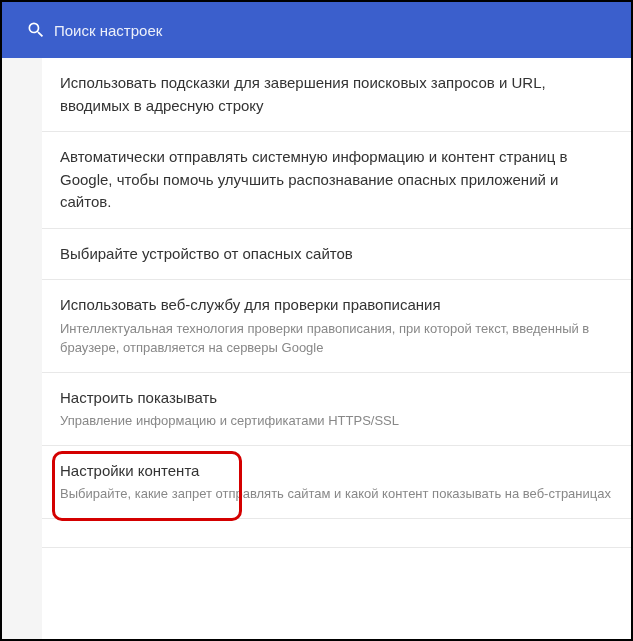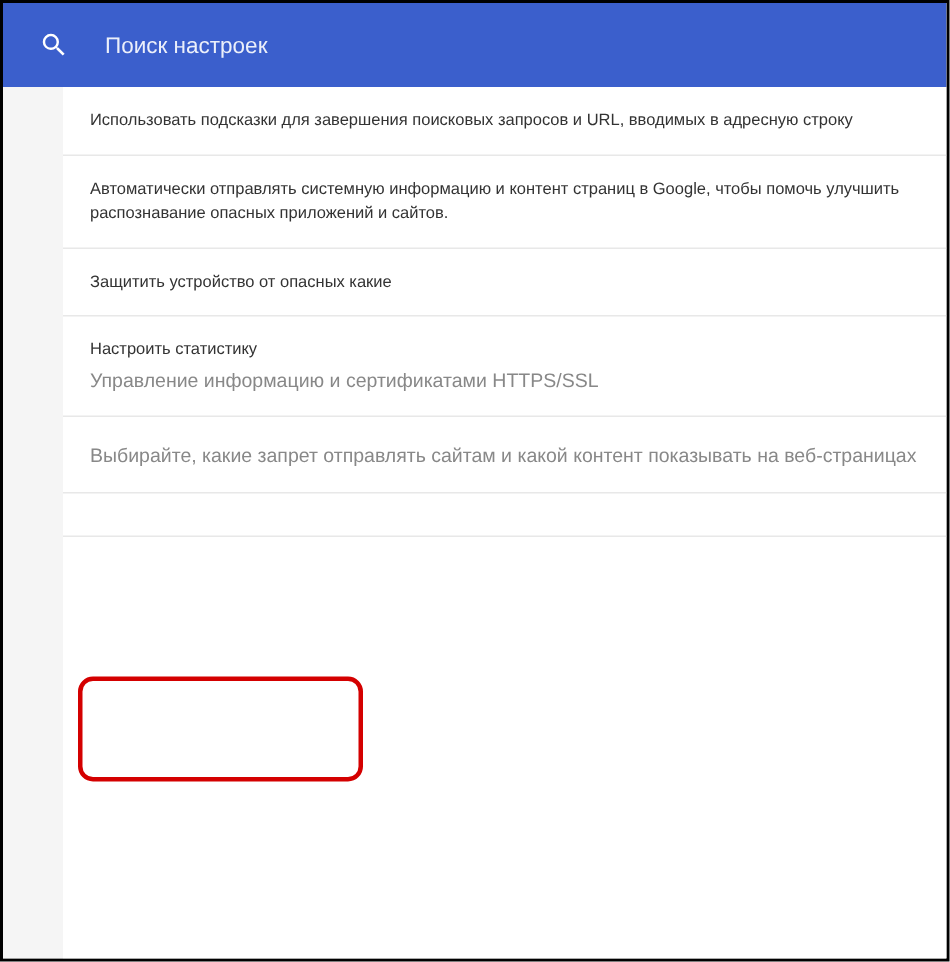--- a/index.html
+++ b/index.html
@@ -15,21 +15,21 @@
       overflow: hidden;
       border: 2px solid #000;
       position: relative;
     }
     .header {
       background: #3b5fcc;
       height: 56px;
       display: flex;
       align-items: center;
       padding: 0 24px;
-      gap: 24px;
+      gap: 8px;
     }
     .search-icon {
       width: 20px;
       height: 20px;
       flex-shrink: 0;
     }
     .search-icon svg {
       width: 100%;
       height: 100%;
       fill: #fff;
@@ -55,21 +55,21 @@
       background: #fff;
       height: 100%;
     }
     .setting-row {
       padding: 14px 18px;
       border-bottom: 1px solid #e8e8e8;
       cursor: pointer;
       position: relative;
     }
     .setting-title {
-      font-size: 11px;
+      font-size: 15px;
       color: #333;
       line-height: 1.5;
     }
     .setting-desc {
       font-size: 13px;
       color: #888;
       line-height: 1.5;
       margin-top: 2px;
     }
     .highlight {
@@ -102,32 +102,37 @@
     <div class="setting-row">
       <div class="setting-title">Использовать подсказки для завершения поисковых запросов и URL, вводимых в адресную строку</div>
     </div>
 
 
     <div class="setting-row">
       <div class="setting-title">Автоматически отправлять системную информацию и контент страниц в Google, чтобы помочь улучшить распознавание опасных приложений и сайтов.</div>
     </div>
 
     <div class="setting-row">
-      <div class="setting-title">Защитить устройство от опасных какие</div>
+      <div class="setting-title">Выбирайте устройство от опасных сайтов</div>
     </div>
 
 
 
+    <div class="setting-row">
+      <div class="setting-title">Использовать веб-службу для проверки правописания</div>
+      <div class="setting-desc">Интеллектуальная технология проверки правописания, при которой текст, введенный в браузере, отправляется на серверы Google</div>
+    </div>
 
     <div class="setting-row">
-      <div class="setting-title">Настроить статистику</div>
+      <div class="setting-title">Настроить показывать</div>
       <div class="setting-desc">Управление информацию и сертификатами HTTPS/SSL</div>
     </div>
 
     <div class="setting-row">
+      <div class="setting-title">Настройки контента</div>
       <div class="setting-desc">Выбирайте, какие запрет отправлять сайтам и какой контент показывать на веб-страницах</div>
     </div>
 
     <div class="setting-row">
       
       
     </div>
 
   </div>
 </div>

